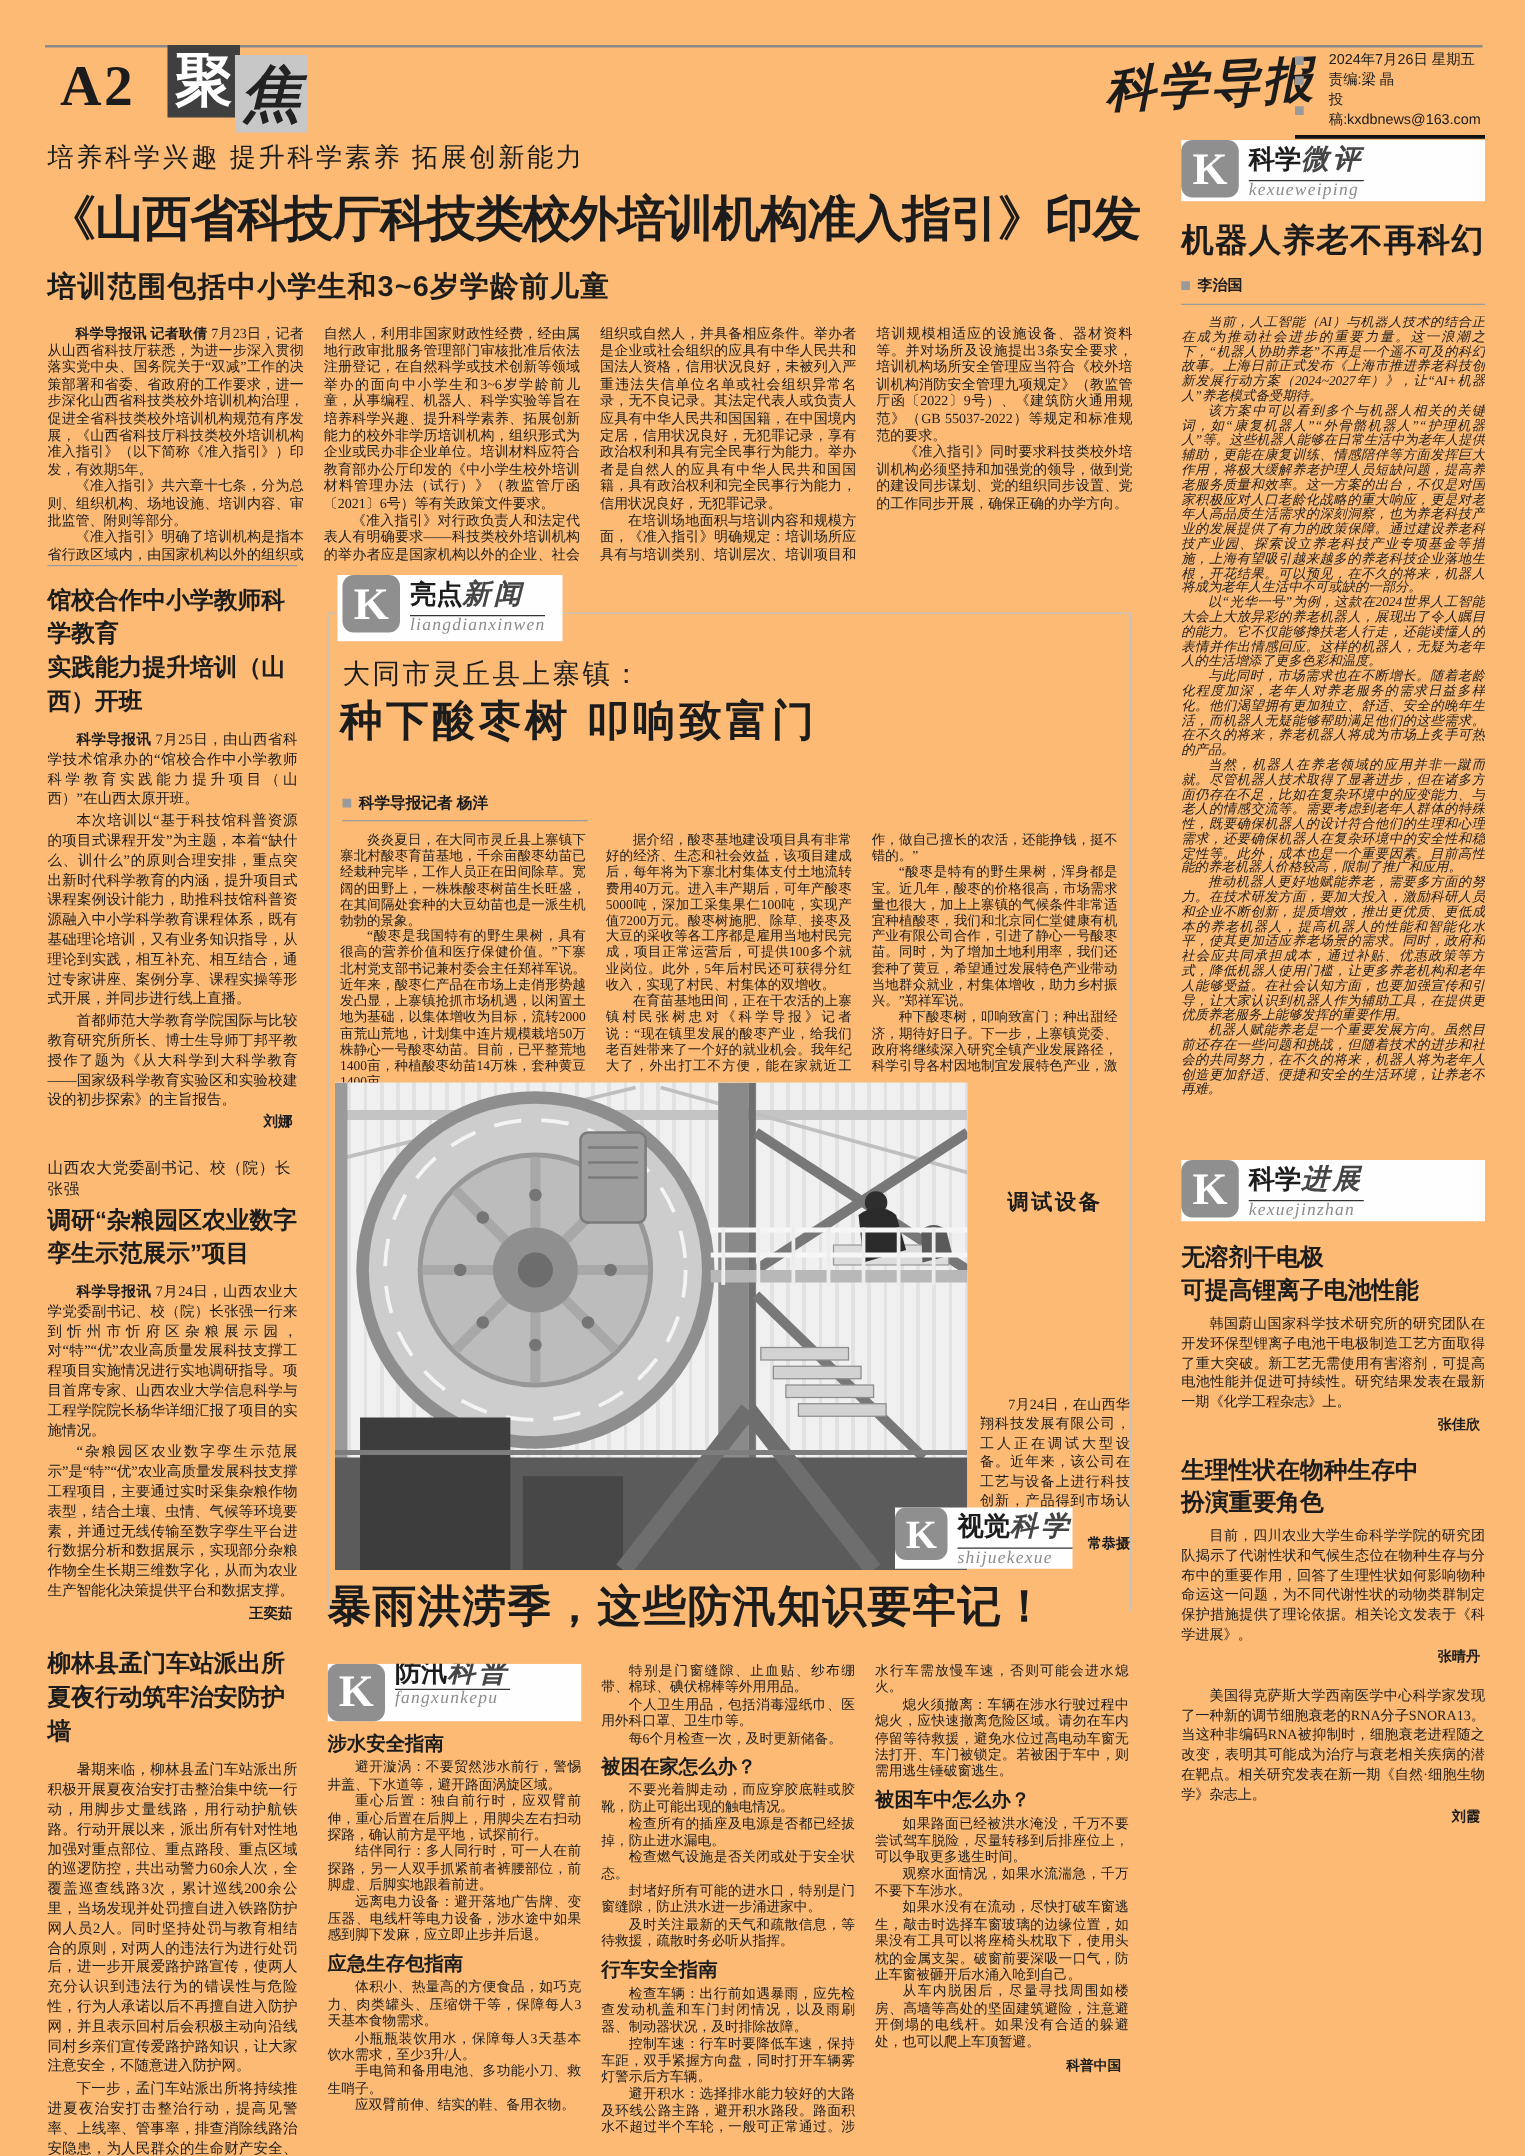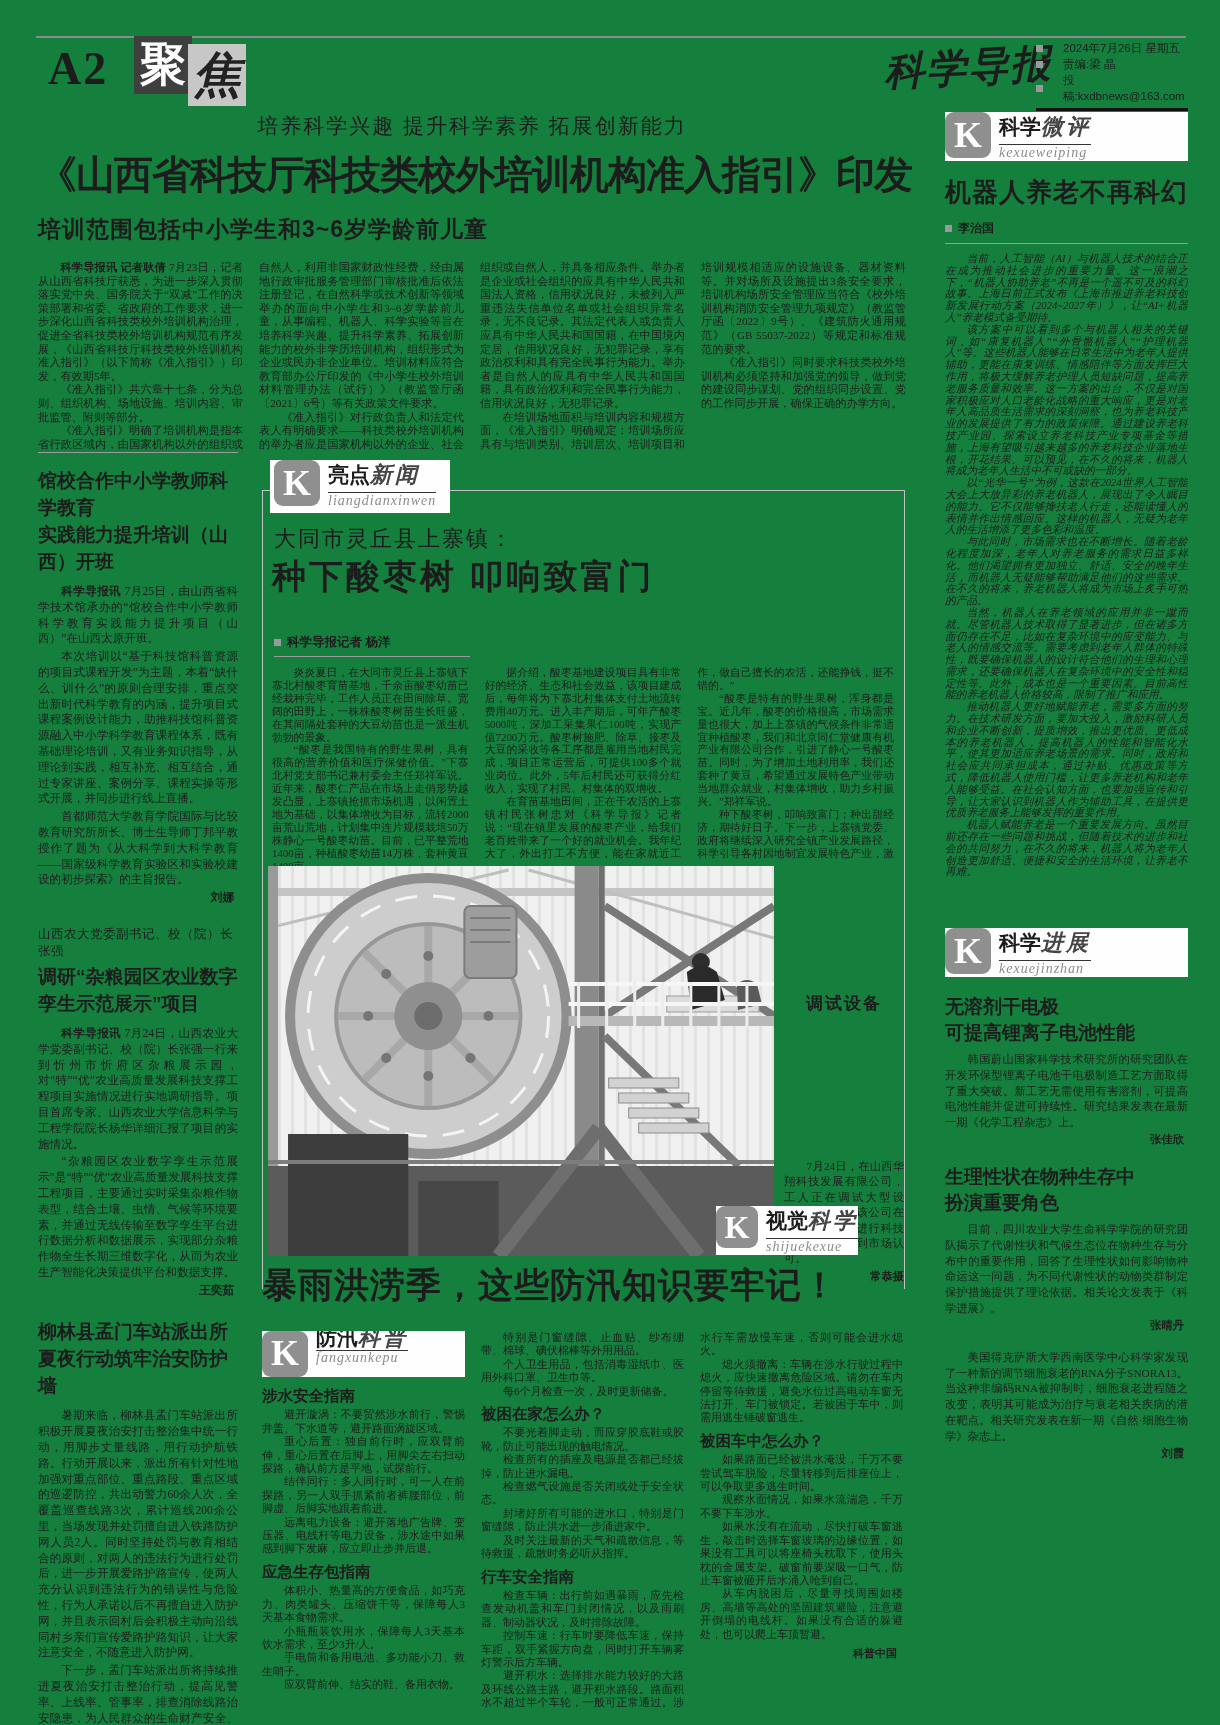--- a/index.html
+++ b/index.html
@@ -1,16 +1,16 @@
 <!DOCTYPE html>
 <html><head>
 <meta charset="utf-8">
 <style>
   html,body{margin:0;padding:0;background:#ffffff;}
-  #page{position:relative;width:1220px;height:1725px;background:#15803d;overflow:hidden;
+  #page{position:relative;width:1220px;height:1725px;background:#fdba74;overflow:hidden;
         font-family:"Liberation Serif","DejaVu Serif",serif;color:#1c1c1c;text-decoration:underline;}
   .abs{position:absolute;}
   
   .toprule{left:36px;top:36px;width:1150px;height:2px;background:#8a8a8a;}
   .pageno{left:48px;top:42px;font-family:"Liberation Serif",serif;font-weight:bold;font-size:46px;letter-spacing:2px;}
   .focus{left:134px;top:36px;display:flex;}
   .focus .f1{width:58px;height:58px;background:#3f3f3f;color:#fff;font-size:46px;font-weight:bold;
              display:flex;align-items:center;justify-content:center;font-family:"Liberation Serif",serif;}
   .focus .f2{width:58px;height:62px;background:#c7c7c7;color:#222;font-size:48px;font-weight:bold;font-style:italic;
              display:flex;align-items:center;justify-content:center;margin-left:-4px;margin-top:8px;font-family:"Liberation Serif",serif;}
@@ -26,21 +26,21 @@
         display:flex;align-items:center;justify-content:center;}
   .kbox.k44{width:46px;height:46px;font-size:36px;}
   .kbox.k40{width:42px;height:42px;font-size:32px;}
   .ktxt{display:flex;flex-direction:column;}
   .kcn{border-bottom:1.5px solid #333;padding-bottom:2px;white-space:nowrap;}
   .kcn .c1{font-family:"Liberation Sans",sans-serif;font-weight:bold;font-size:21px;}
   .kcn .c2{font-family:"Liberation Serif",serif;font-weight:bold;font-style:italic;font-size:22px;color:#454545;letter-spacing:3px;}
   .kpy{font-family:"Liberation Serif",serif;font-style:italic;font-size:14px;color:#8c8c8c;letter-spacing:1px;}
   
   .main-art{left:38px;top:112px;width:868px;}
-  .kicker{font-family:"Liberation Sans",sans-serif;font-size:21px;letter-spacing:2px;font-weight:500;text-align:center;}
+  .kicker{font-family:"Liberation Sans",sans-serif;font-size:21px;letter-spacing:2px;font-weight:500;}
   .headline{margin-top:8px;font-family:"Liberation Sans",sans-serif;font-weight:bold;font-size:39px;
             letter-spacing:-1px;white-space:nowrap;}
   .subhead{margin-top:12px;font-family:"Liberation Sans",sans-serif;font-weight:600;font-size:23px;letter-spacing:1px;}
   .mbody{margin-top:16px;height:194px;column-count:4;column-gap:16px;column-fill:auto;
          font-size:11.2px;line-height:13.6px;text-align:justify;overflow:hidden;}
   .para{margin:0;text-indent:2em;}
   .lead-in{font-weight:bold;}
   
   .micro{left:945px;top:112px;width:243px;}
   .micro .title{margin-top:14px;font-family:"Liberation Sans",sans-serif;font-weight:bold;font-size:26px;letter-spacing:1px;}
@@ -68,21 +68,21 @@
              font-size:34px;letter-spacing:3px;white-space:nowrap;}
   .sbyline{position:absolute;left:12px;top:174px;display:flex;align-items:center;gap:6px;
            font-family:"Liberation Sans",sans-serif;font-size:12.5px;font-weight:bold;}
   .sbyrule{position:absolute;left:12px;top:196px;width:196px;height:1px;background:#9a9a9a;}
   .sbody{position:absolute;left:10px;top:206px;width:622px;height:208px;column-count:3;column-gap:16px;column-fill:auto;
          font-size:10.8px;line-height:12.9px;text-align:justify;overflow:hidden;}
   
   .photo{left:268px;top:866px;width:506px;height:390px;overflow:hidden;
          background:repeating-linear-gradient(90deg,#f0f0f0 0 10px,#e2e2e2 10px 13px);}
   .photo svg{position:absolute;left:0;top:0;width:100%;height:100%;}
-  .capcol{left:784px;top:992px;width:120px;}
+  .capcol{left:784px;top:950px;width:120px;}
   .captitle{text-align:center;font-family:"Liberation Sans",sans-serif;font-weight:bold;font-size:17px;letter-spacing:2px;}
   .captext{margin-top:144px;font-size:11.3px;line-height:15.4px;text-align:justify;text-indent:2em;}
   .capcredit{text-align:right;font-size:11.3px;font-weight:bold;margin-top:2px;}
   .vslogo{left:716px;top:1206px;}
   
   .flood{left:262px;top:1262px;width:641px;}
   .fheadline{font-family:"Liberation Sans",sans-serif;font-weight:bold;font-size:35px;letter-spacing:1px;white-space:nowrap;}
   .fbody{margin-top:22px;height:382px;column-count:3;column-gap:16px;column-fill:auto;
          font-size:11px;line-height:13.4px;text-align:justify;overflow:hidden;}
   .fbody .klogo{margin-bottom:12px;}

